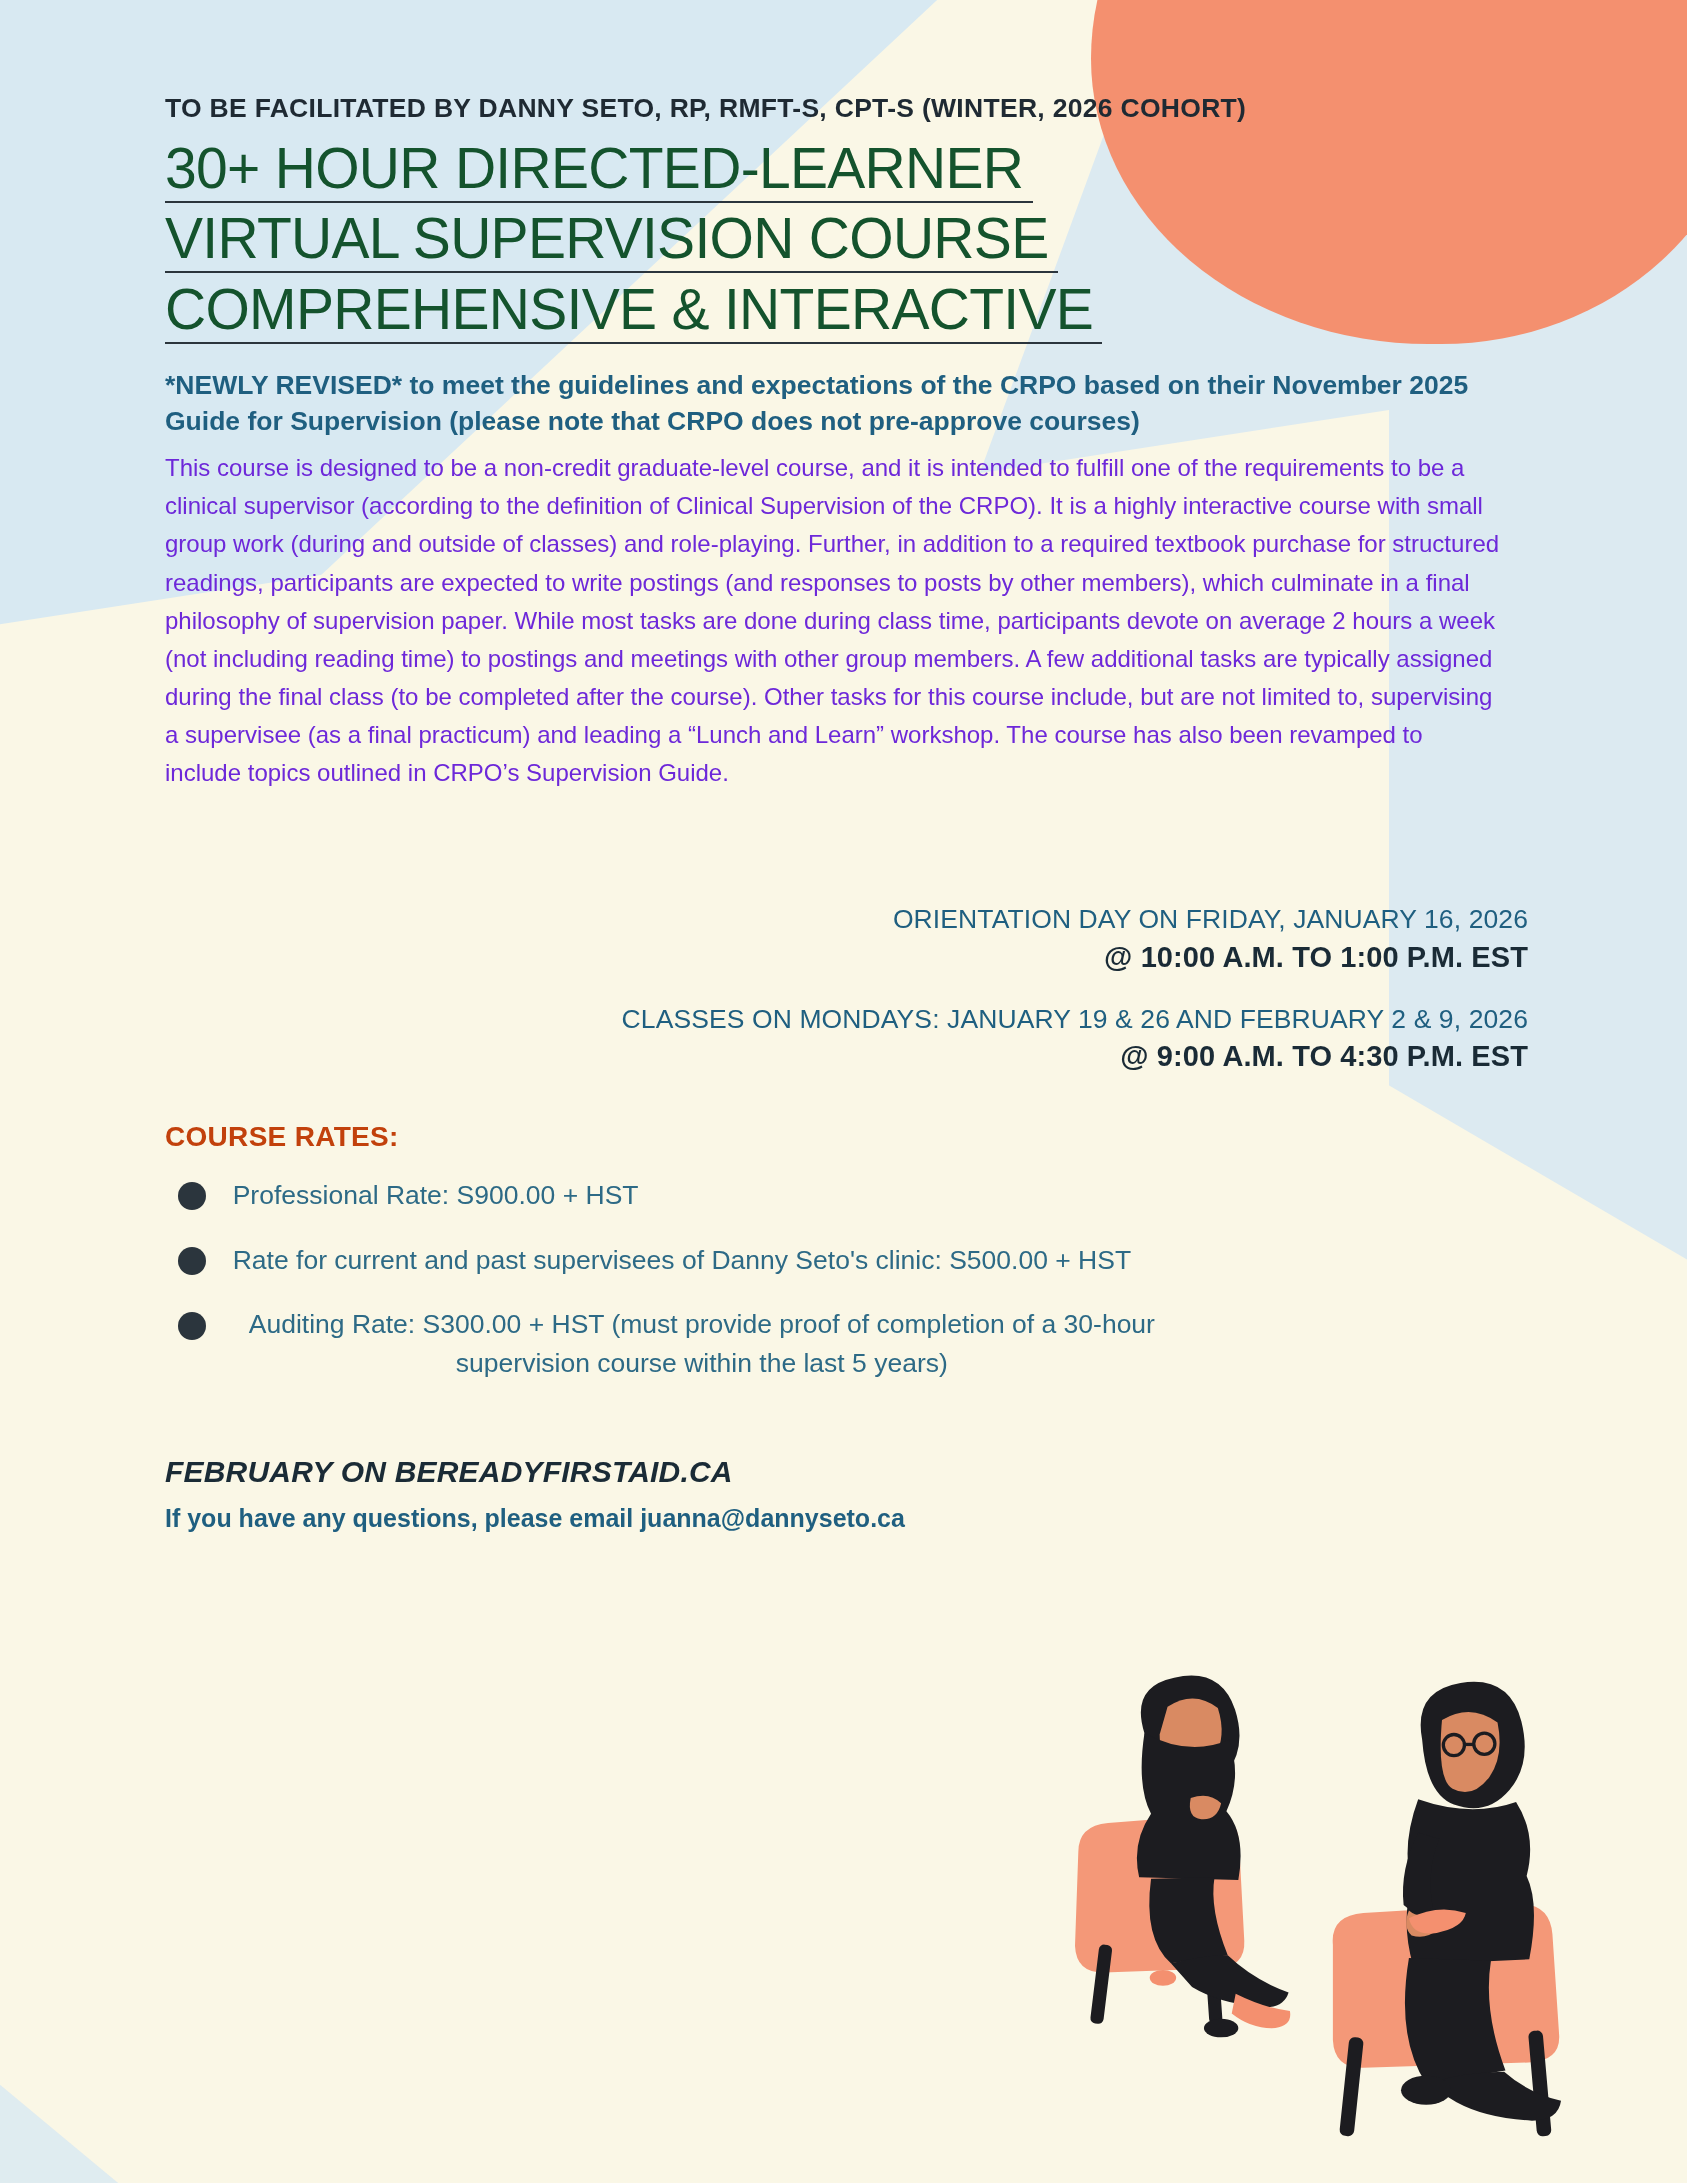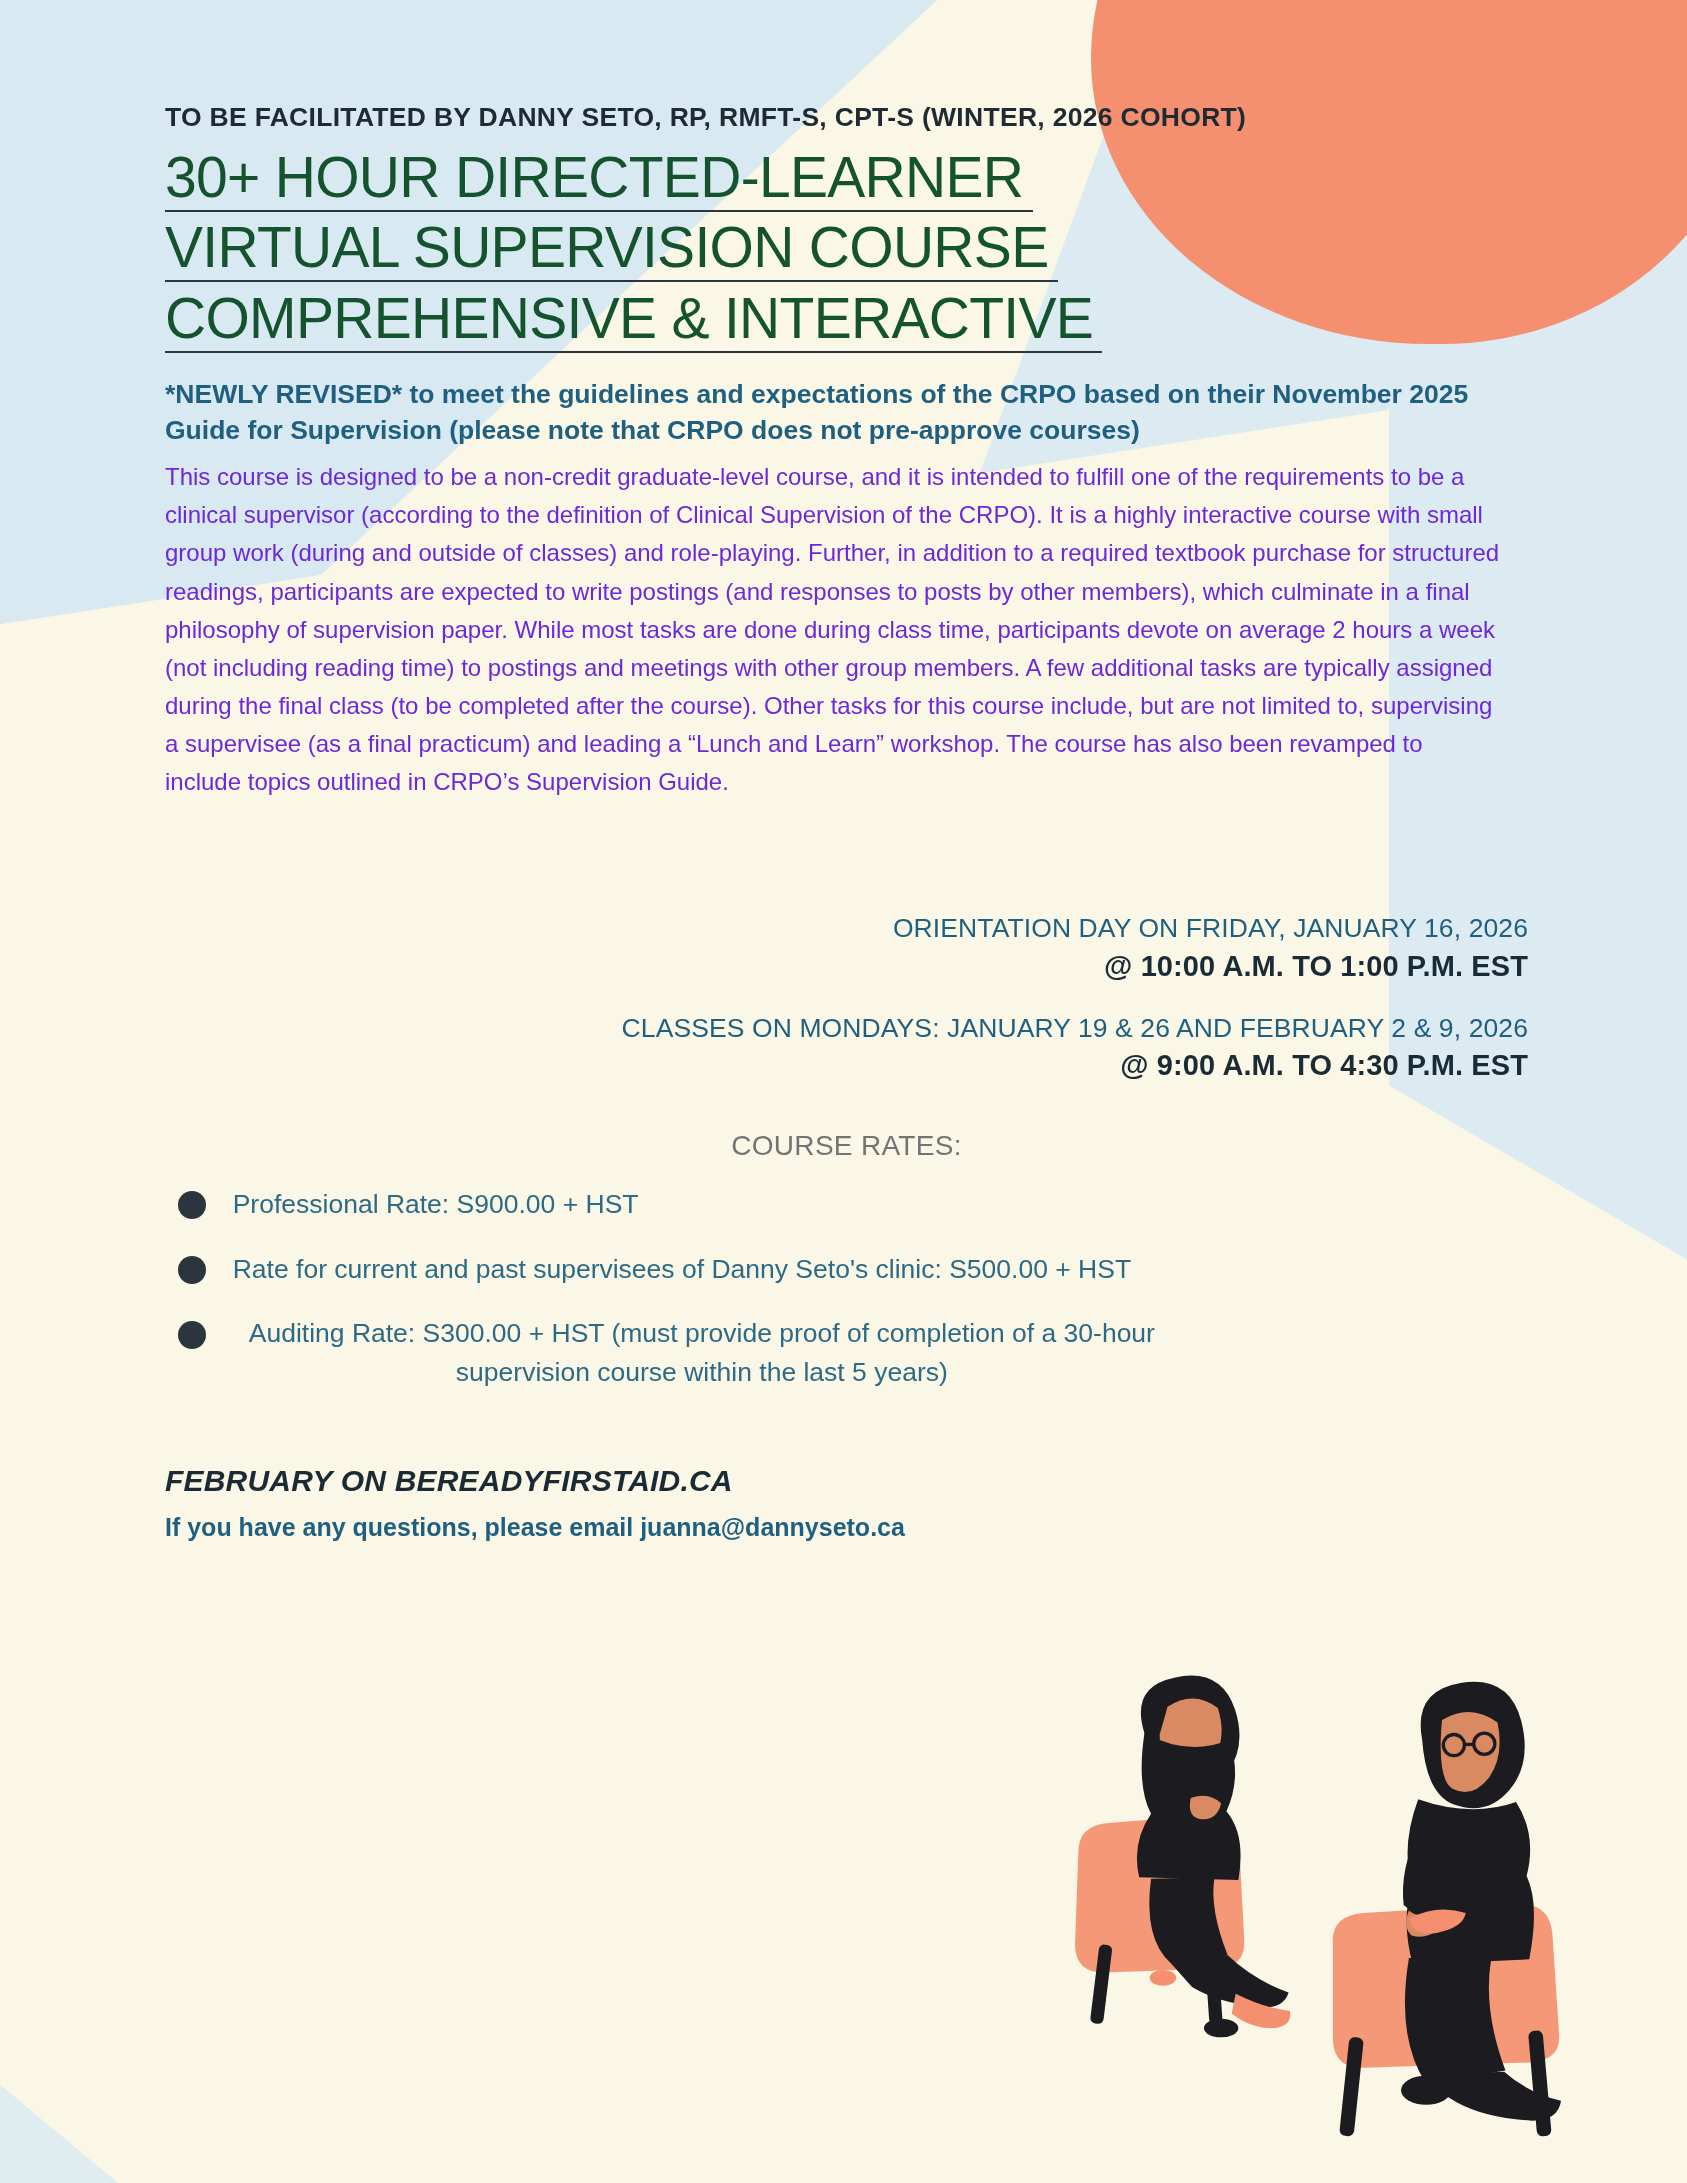--- a/index.html
+++ b/index.html
@@ -77,21 +77,21 @@
   .content {
     position: absolute;
     left: 0;
     top: 0;
     width: 1687px;
     height: 2183px;
   }
   .inner {
     position: absolute;
     left: 165px;
-    top: 102px;
+    top: 93px;
     width: 1363px;
   }
 
   .facilitator {
     font-size: 26.5px;
     font-weight: bold;
     letter-spacing: 0.3px;
     color: #1F2A33;
     margin: 0 0 14.6px 0;
   }
@@ -146,24 +146,23 @@
   .date-line-2 {
     font-size: 29px;
     font-weight: bold;
     color: #1A2B36;
     letter-spacing: 0.1px;
   }
 
   .rates-heading {
     margin-top: 48px;
     font-size: 28px;
-    font-weight: normal;
-    color: #737373;
+    font-weight: bold;
+    color: #c2410c;
     letter-spacing: 0.3px;
-    text-align: center;
   }
 
   .rates-list {
     margin: 22.5px 0 0 0;
     padding: 0;
     list-style: none;
     max-width: 1006px;
   }
   .rate-item {
     display: flex;

